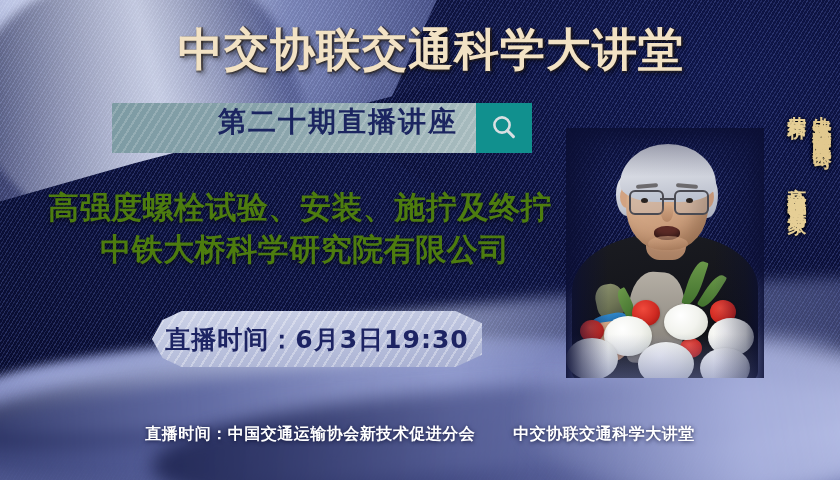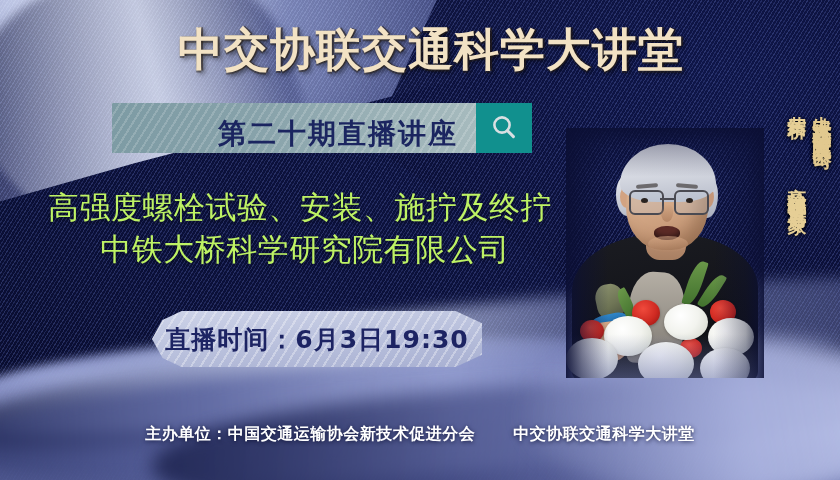--- a/index.html
+++ b/index.html
@@ -332,21 +332,21 @@
   .subtitle-bar{
     position:absolute;
     left:112px;top:103px;
     width:420px;height:50px;
     display:flex;align-items:stretch;
   }
   .subtitle-fill{
     position:relative;
     flex:1;
     background:linear-gradient(100deg,#7d9ba4 0%,#87a2aa 40%,#9ab1b6 72%,#a7bbbe 100%);
-    display:flex;align-items:flex-end;justify-content:flex-end;
+    display:flex;align-items:flex-start;justify-content:flex-end;
     padding-right:18px;
     overflow:hidden;
   }
   .subtitle-fill::after{
     content:"";position:absolute;inset:0;
     background-image:repeating-linear-gradient(
       -58deg, rgba(255,255,255,0) 0px, rgba(255,255,255,0) 5px,
       rgba(255,255,255,.17) 5px, rgba(255,255,255,.17) 7px);
     pointer-events:none;
   }
@@ -363,24 +363,24 @@
     background:#11908e;
     display:flex;align-items:center;justify-content:center;
   }
   .search-box svg{display:block;}
 
   .headline{
     position:absolute;
     left:0;width:600px;top:186px;
     text-align:center;
     font-family:"DejaVu Sans","Liberation Sans",sans-serif;
-    font-weight:normal;
+    font-weight:bold;
     font-size:31px;
     line-height:42px;
-    color:#bef264;
+    color:#4d7c0f;
     letter-spacing:.5px;
     text-shadow:0 2px 4px rgba(0,0,0,.6);
   }
   .headline .l2{padding-left:10px;display:block;}
 
   .time-box{
     position:absolute;
     left:152px;top:311px;
     width:330px;height:56px;
     background:linear-gradient(175deg,#cdd3e8 0%,#bcc3de 45%,#a8b0d2 100%);
@@ -542,18 +542,18 @@
   <div class="vcredit">
     <div class="vcol name">
       <span>黄绍桥</span>
       <span class="spacer"></span>
       <span>高栓试验研究首席专家</span>
     </div>
     <div class="vcol org">中铁大桥科学研究院有限公司</div>
   </div>
 
   <div class="footer">
-    <span>主办单位：中国交通运输协会新技术促进分会</span>
+    <span>直播时间：中国交通运输协会新技术促进分会</span>
     <span class="gap"></span>
     <span>中交协联交通科学大讲堂</span>
   </div>
 
 </div>
 
 </body></html>

